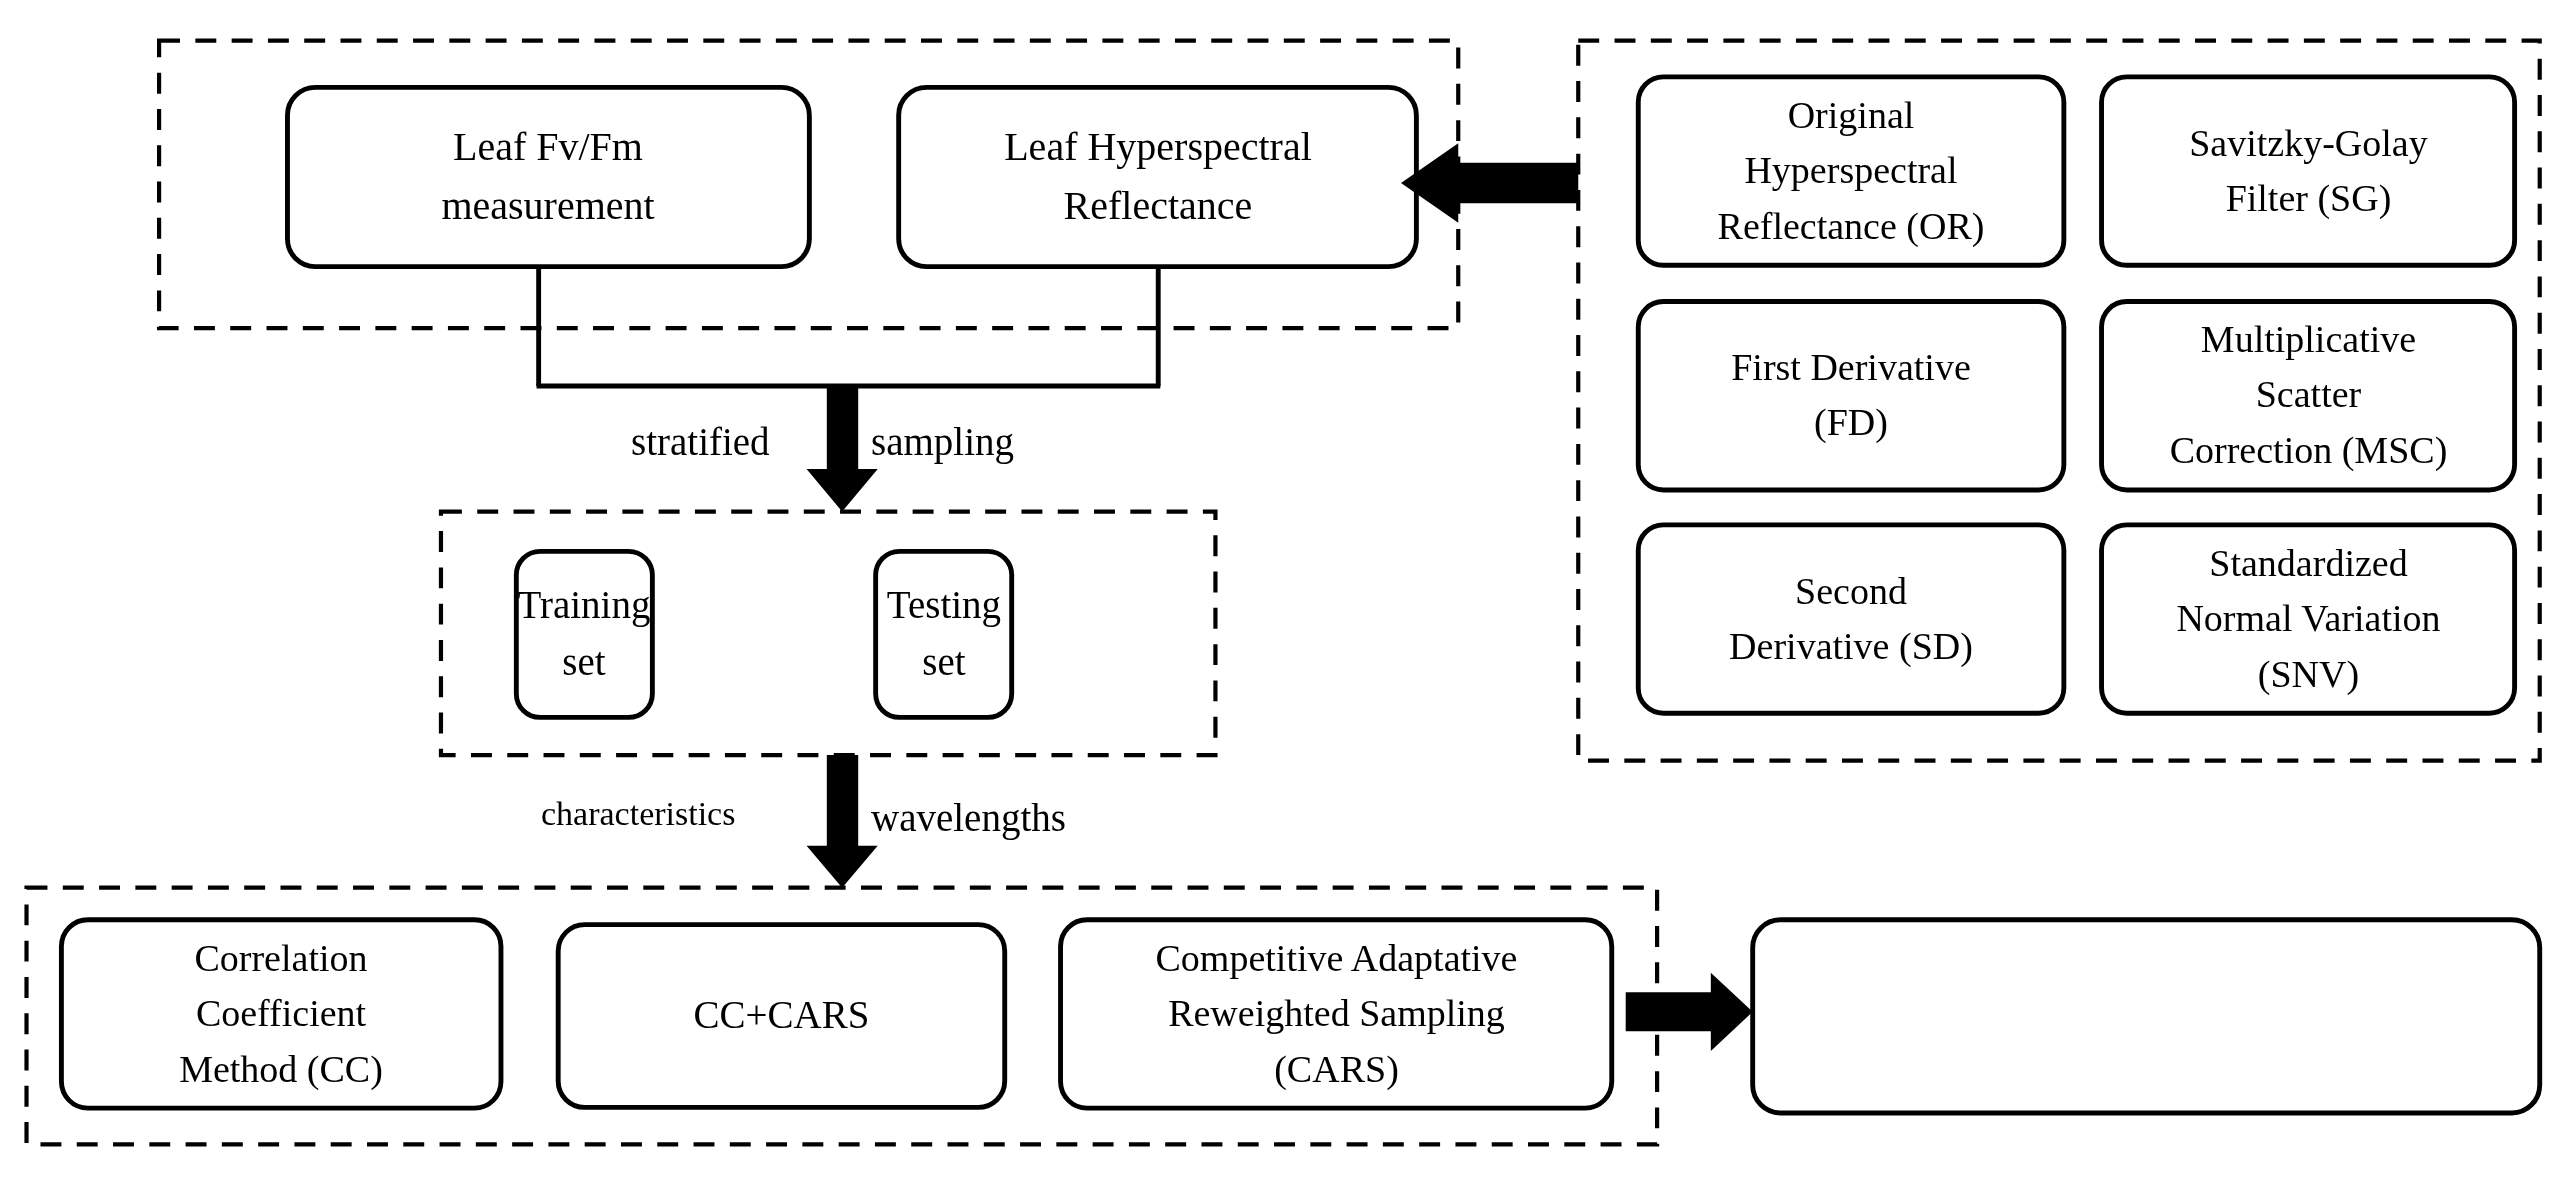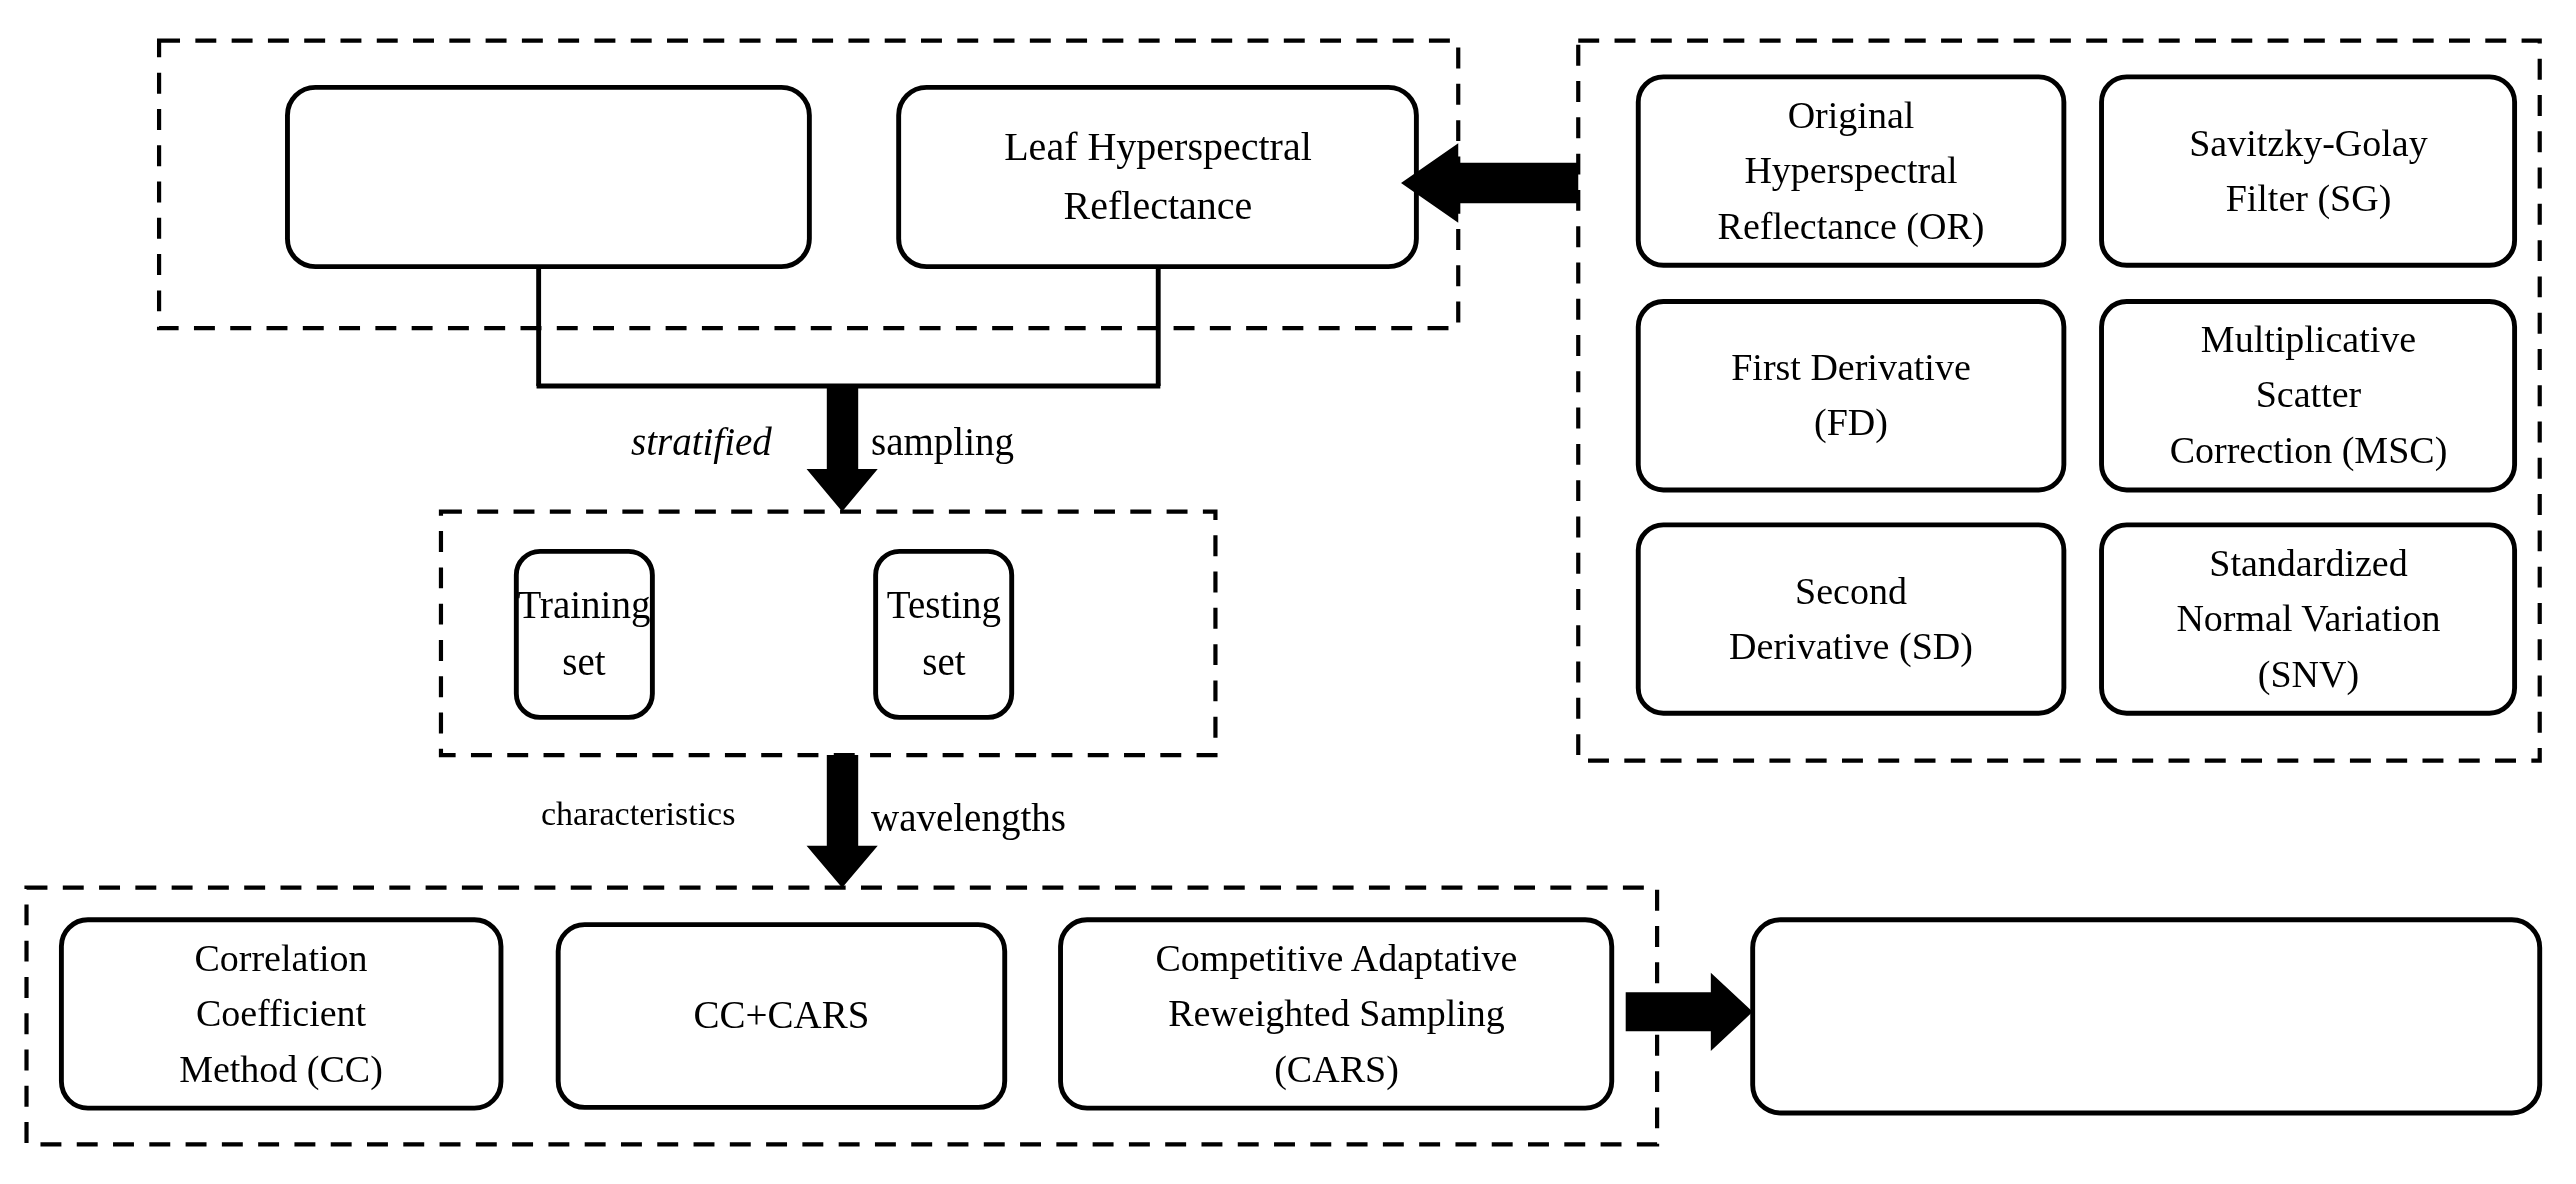--- a/index.html
+++ b/index.html
@@ -56,20 +56,22 @@
 
     <path d="M1185 550 L1230 550 L1230 672 L1258 672 L1207 733 L1156 672 L1185 672 Z" fill="#000"></path>
 
     <path d="M1185 1082 L1230 1082 L1230 1212 L1258 1212 L1207 1272 L1156 1212 L1185 1212 Z" fill="#000"></path>
 
     <path d="M2262 233 L2090 233 L2090 205 L2008 262 L2090 319 L2090 291 L2262 291 Z" fill="#000"></path>
 
     <path d="M2330 1422 L2452 1422 L2452 1394 L2512 1450 L2452 1506 L2452 1478 L2330 1478 Z" fill="#000"></path>
   </svg>
 
+  <div class="nodelabel" style="left:287px;top:87px;width:522px;height:179px;font-size:40px;white-space:pre-line;">Leaf Fv/Fm
+measurement</div>
 
   <div class="nodelabel" style="left:899px;top:87px;width:518px;height:179px;font-size:40px;white-space:pre-line;">Leaf Hyperspectral
 Reflectance</div>
 
   <div class="nodelabel" style="left:516px;top:551px;width:136px;height:166px;font-size:39px;white-space:pre-line;">Training
 set</div>
 
   <div class="nodelabel" style="left:876px;top:551px;width:136px;height:166px;font-size:39px;white-space:pre-line;">Testing
 set</div>
 
@@ -98,20 +100,20 @@
 Normal Variation
 (SNV)</div>
 
   <div class="nodelabel" style="left:558px;top:924px;width:447px;height:183px;font-size:39px;white-space:pre-line;">CC+CARS</div>
 
   <div class="nodelabel" style="left:1061px;top:920px;width:551px;height:188px;font-size:38px;white-space:pre-line;">Competitive Adaptative
 Reweighted Sampling
 (CARS)</div>
 
 
-  <div class="edgelabel" style="left:631px;top:419px;font-size:39px;font-style:italic;">stratified</div>
+  <div class="edgelabel" style="left:631px;top:419px;font-size:39px;">stratified</div>
   <div class="edgelabel" style="left:871px;top:419px;font-size:39px;text-align:center;">sampling</div>
 
   <div class="edgelabel" style="left:541px;top:795px;font-size:34px;">characteristics</div>
   <div class="edgelabel" style="left:871px;top:795px;font-size:39px;">wavelengths</div>
 
 </div>
 
 
 </body></html>

